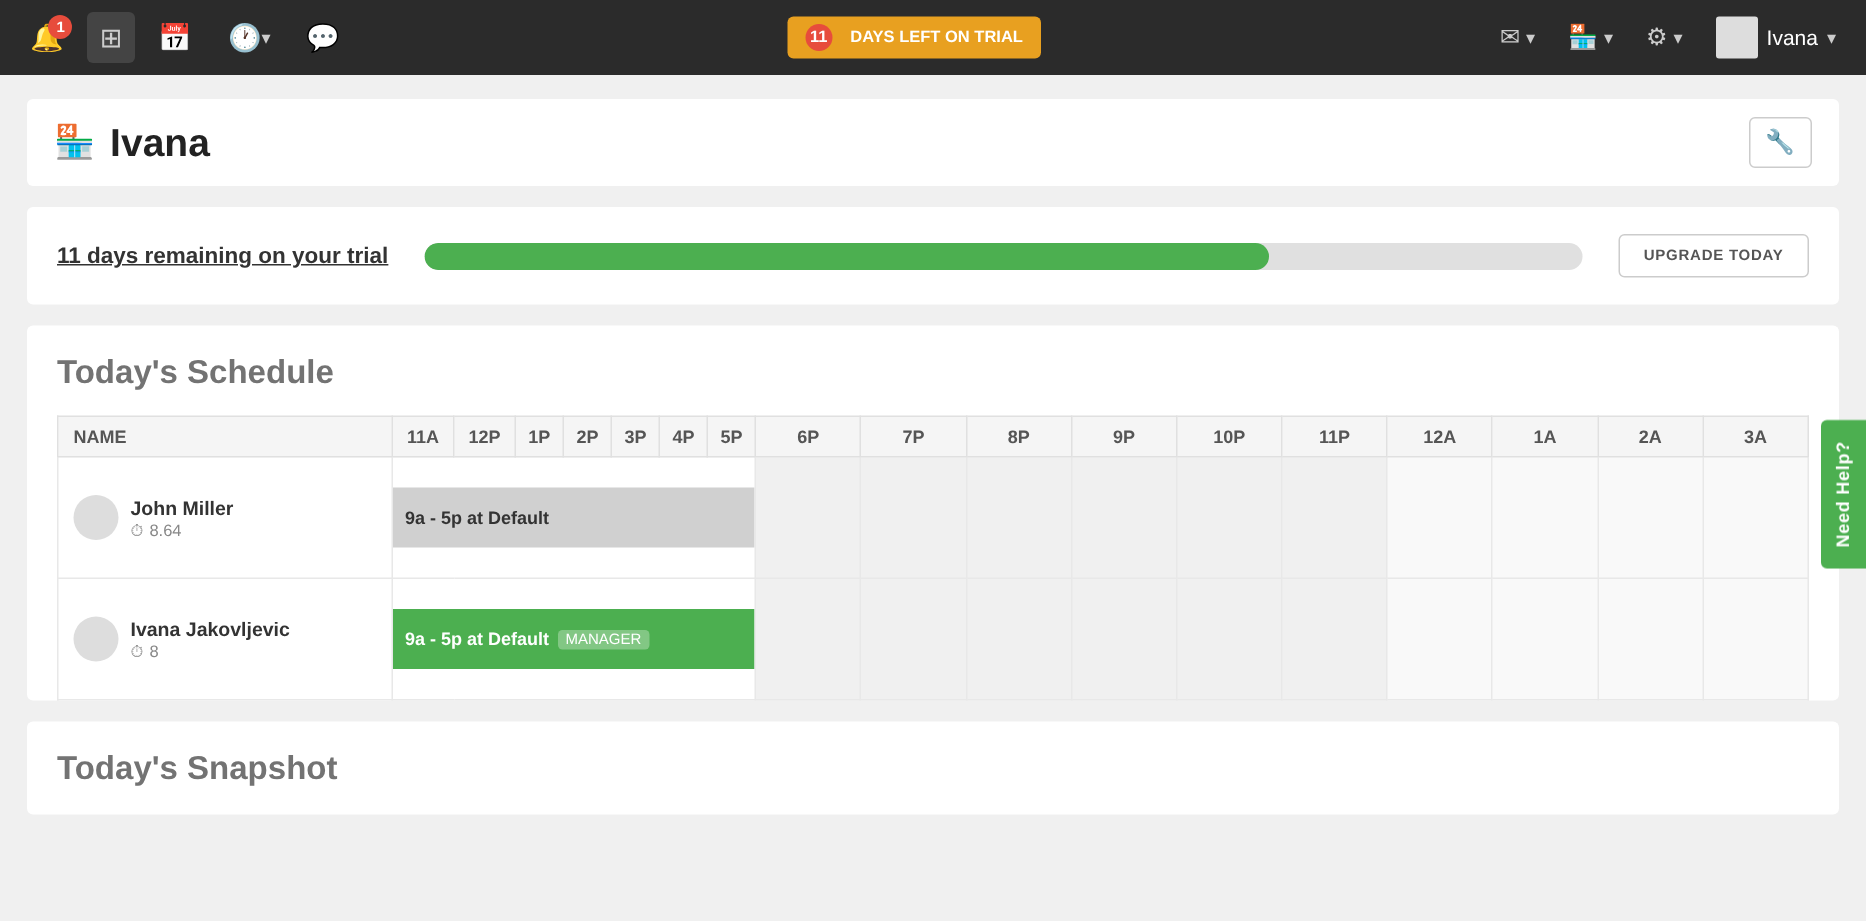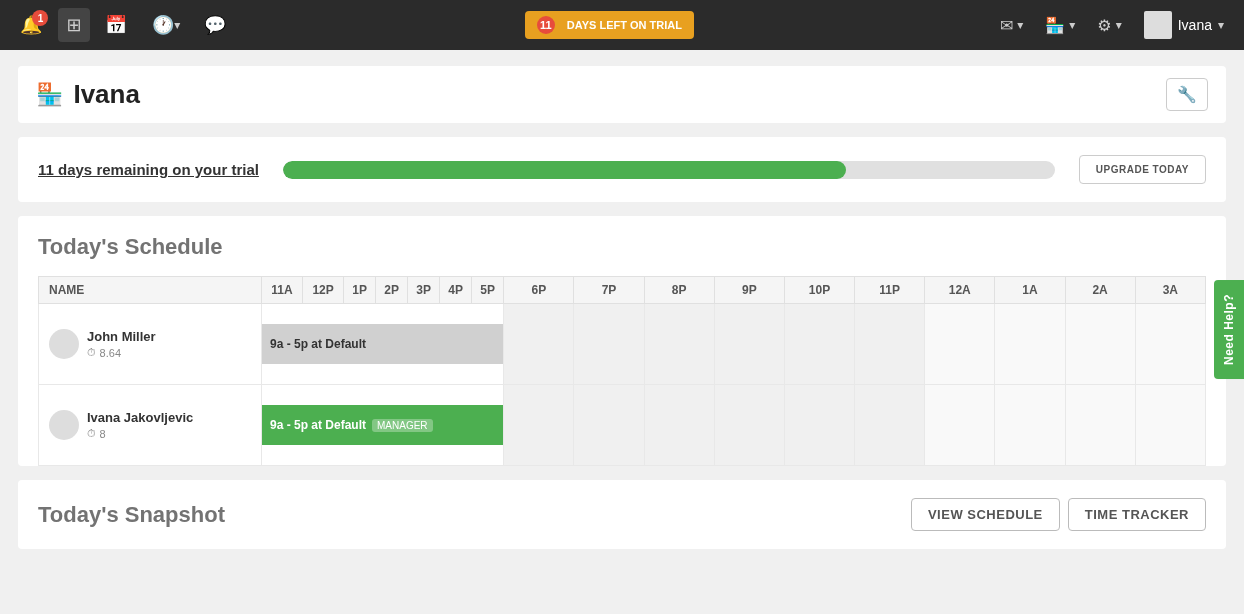--- a/index.html
+++ b/index.html
@@ -506,21 +506,17 @@
           <td class="empty-td"></td>
           <td class="empty-td"></td>
           <td class="empty-td"></td>
         </tr>
       </tbody>
     </table>
   </div>
 
   <div class="snapshot-card">
     <h2 class="card-title">Today's Snapshot</h2>
-    <div class="card-actions">
-      <button class="outline-btn">VIEW SCHEDULE</button>
-      <button class="outline-btn">TIME TRACKER</button>
-    </div>
   </div>
 
 </div>
 
 <div class="need-help">Need Help?</div>
 
 </body></html>

